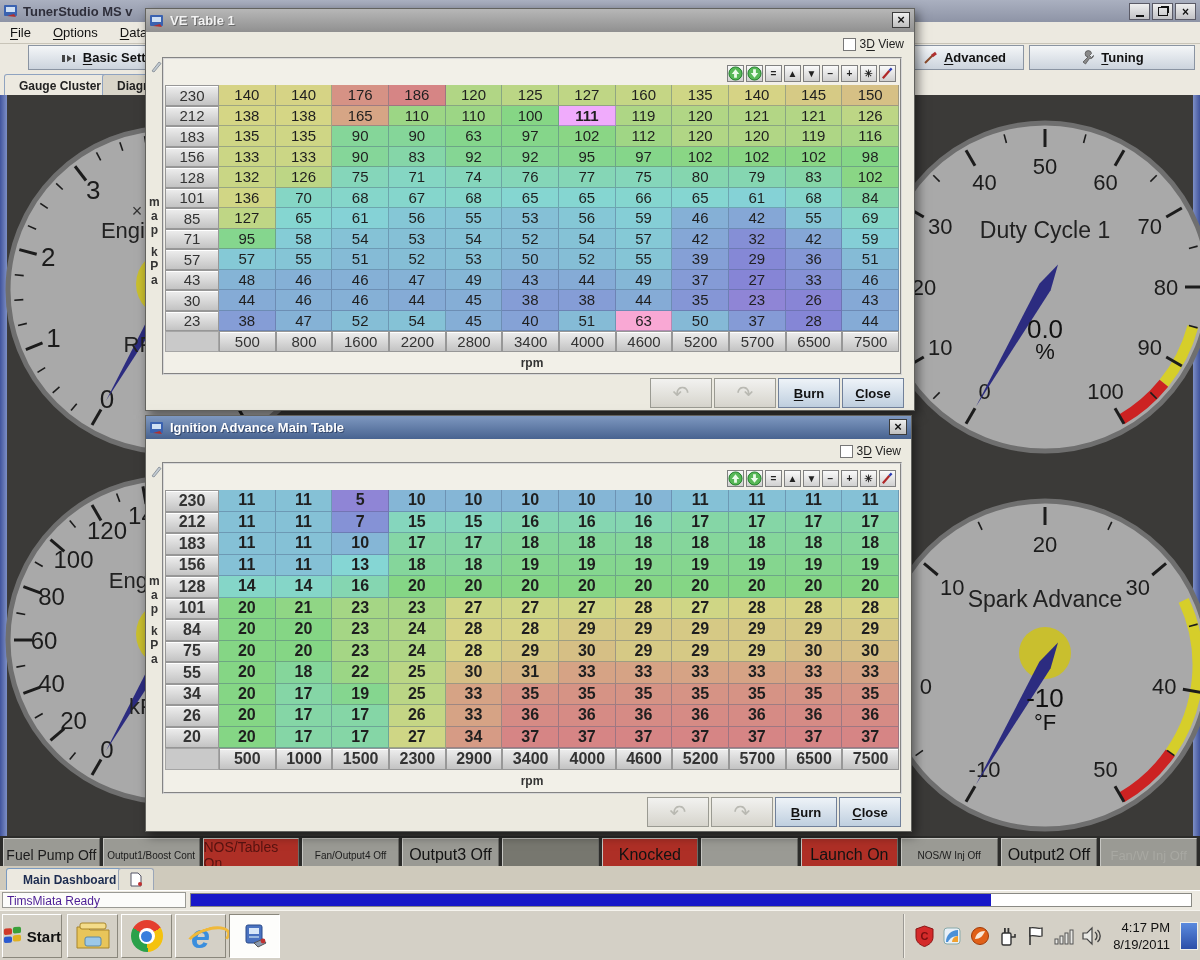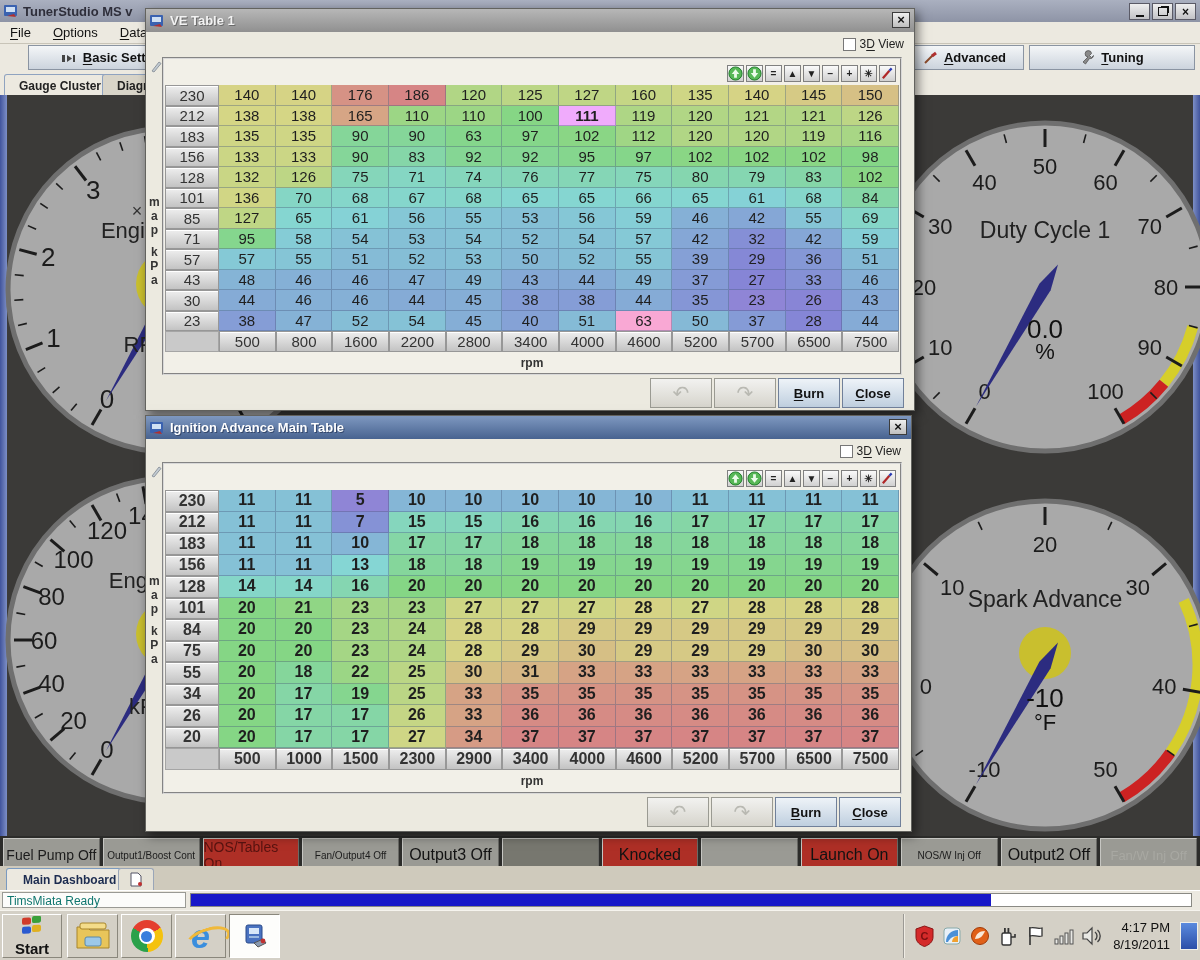--- a/index.html
+++ b/index.html
@@ -87,26 +87,26 @@
   .ind-sm{font-size:10px;}
   .ind-lg{font-size:16px;color:#121212;}
   
   #dash-tab-row{position:absolute;left:0;top:866px;width:1200px;height:24px;background:#cfcabc;border-bottom:1px solid #9aa6b8;}
   #dash-tab{position:absolute;left:6px;top:2px;height:21px;padding:0 16px;background:#ece9e0;border:1px solid #7a9ac0;border-bottom:none;
     border-radius:3px 3px 0 0;font-size:12px;font-weight:bold;color:#1c2c50;display:flex;align-items:center;}
   #dash-tab2{position:absolute;left:118px;top:2px;width:34px;height:21px;background:#e4e1d6;border:1px solid #9aa6b8;border-bottom:none;
     border-radius:3px 3px 0 0;display:flex;align-items:center;justify-content:center;}
   #status-bar{position:absolute;left:0;top:890px;width:1200px;height:20px;background:#ece9e0;border-top:1px solid #fff;}
   #status-text{position:absolute;left:2px;top:1px;width:184px;height:16px;background:#fcfcfa;border:1px solid #9a9a94;
-    font-size:12px;color:#0f766e;padding:1px 4px;box-sizing:border-box;}
+    font-size:12px;color:#4c1d95;padding:1px 4px;box-sizing:border-box;}
   #progress-track{position:absolute;left:190px;top:2px;width:1002px;height:14px;background:#fff;border:1px solid #8a8a84;box-sizing:border-box;}
   #progress-fill{height:100%;background:#1818c8;}
   #taskbar{position:absolute;left:0;top:910px;width:1200px;height:50px;background:#d4d0c6;border-top:1px solid #f6f4ee;box-sizing:border-box;}
   .tkbtn{position:absolute;top:3px;height:44px;background:#d4d0c6;border:1px solid #8a877c;
-    border-top-color:#fff;border-left-color:#fff;display:flex;align-items:center;justify-content:center;box-sizing:border-box;flex-direction:column;}
+    border-top-color:#fff;border-left-color:#fff;display:flex;align-items:center;justify-content:center;box-sizing:border-box;}
   #start-btn{left:2px;width:60px;gap:4px;font-size:15px;font-weight:bold;color:#111;}
   #ql-folder{left:67px;width:51px;} #ql-chrome{left:121px;width:51px;} #ql-ie{left:175px;width:51px;}
   #ql-ts{left:229px;width:51px;background:#fdfdfb;border-color:#8a877c #fff #fff #8a877c;}
   .qchrome{width:32px;height:32px;border-radius:50%;background:conic-gradient(from -60deg,#e43f2e 0 33%,#f4c20d 0 66%,#2aa14a 0 100%);position:relative;}
   .qchrome i{position:absolute;left:8px;top:8px;width:16px;height:16px;border-radius:50%;background:#fff;}
   .qchrome b{position:absolute;left:10.5px;top:10.5px;width:11px;height:11px;border-radius:50%;background:#3a7edd;}
   .qie{font-size:34px;font-weight:bold;font-style:italic;color:#3a8ede;line-height:34px;position:relative;}
   .qie i{position:absolute;left:-6px;top:9px;width:40px;height:16px;border:3px solid #f0b93a;border-left-color:transparent;
     border-bottom-color:transparent;border-radius:50%;transform:rotate(-18deg);}
   #tray{position:absolute;right:2px;top:3px;height:44px;display:flex;align-items:center;gap:6px;

